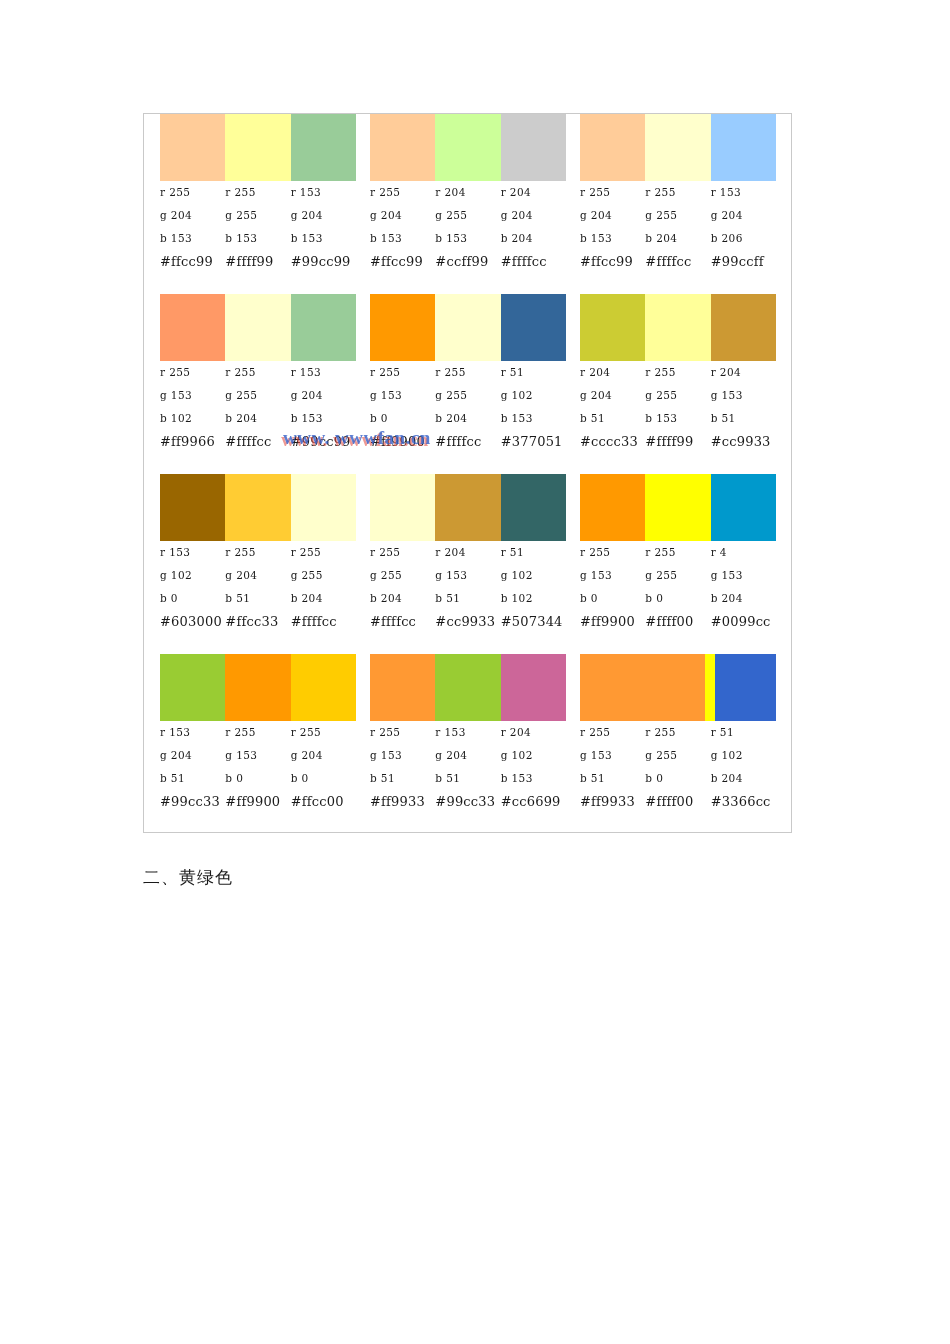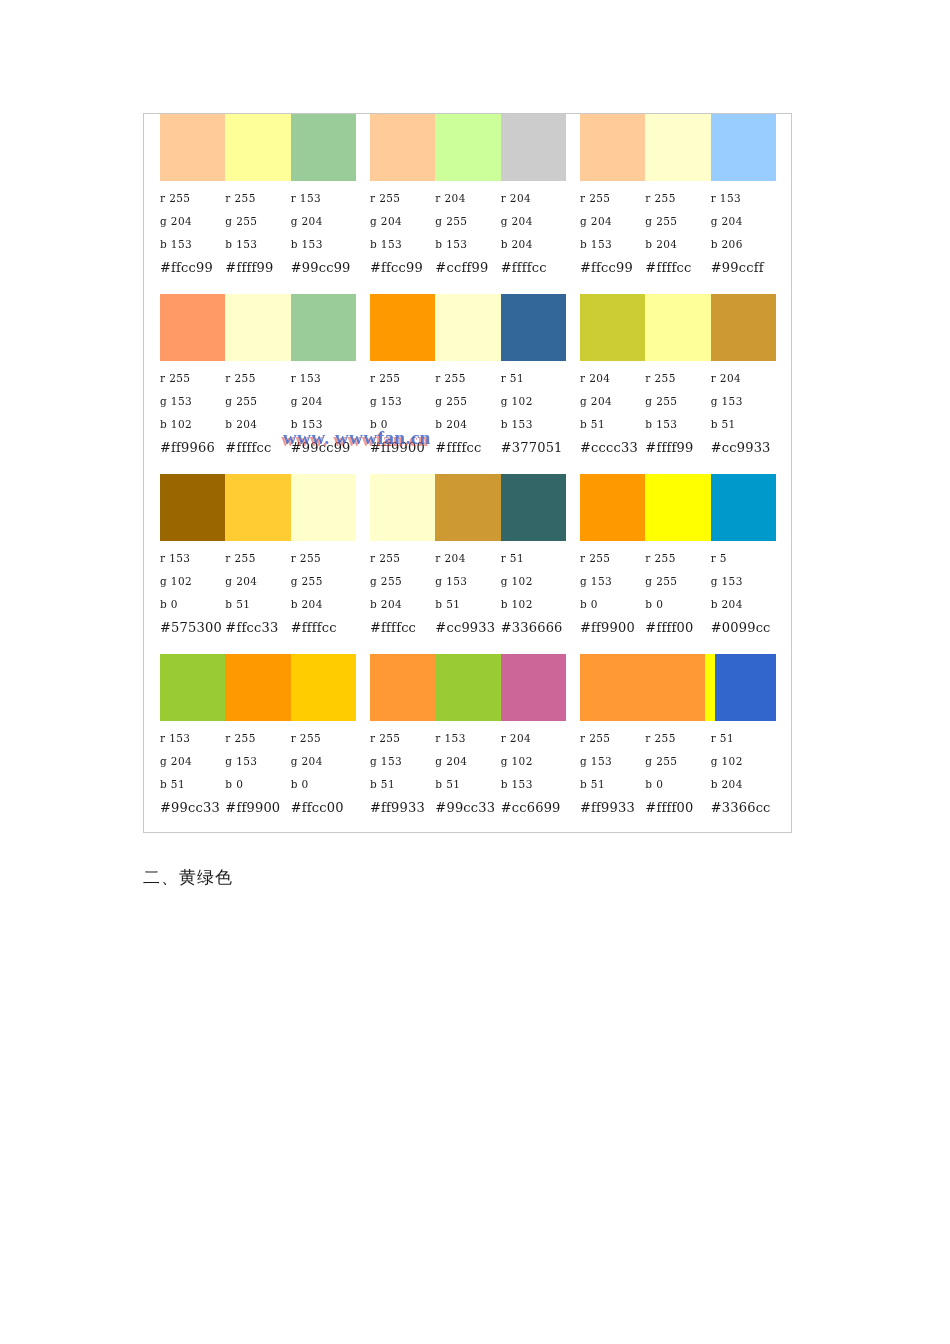--- a/index.html
+++ b/index.html
@@ -51,21 +51,20 @@
     width: 100%;
     overflow: hidden;
   }
   .swatch {
     height: 100%;
   }
 
   .swatch-labels {
     display: flex;
     width: 100%;
-    margin-top: 6px;
   }
   .swatch-label-col {
     width: 33.333%;
     box-sizing: border-box;
   }
   .lab-line {
     font-family: "DejaVu Serif", "Liberation Serif", serif;
     font-size: 10.5px;
     line-height: 23px;
     color: #1a1a1a;
@@ -296,21 +295,21 @@
         <div class="swatch-strip">
           <div class="swatch" style="width: 33.333%; background: rgb(153, 102, 0);"></div>
           <div class="swatch" style="width: 33.333%; background: rgb(255, 204, 51);"></div>
           <div class="swatch" style="width: 33.334%; background: rgb(255, 255, 204);"></div>
         </div>
         <div class="swatch-labels">
           <div class="swatch-label-col">
             <div class="lab-line">r 153</div>
             <div class="lab-line">g 102</div>
             <div class="lab-line">b 0</div>
-            <div class="lab-hex">#575300</div>
+            <div class="lab-hex">#603000</div>
           </div>
           <div class="swatch-label-col">
             <div class="lab-line">r 255</div>
             <div class="lab-line">g 204</div>
             <div class="lab-line">b 51</div>
             <div class="lab-hex">#ffcc33</div>
           </div>
           <div class="swatch-label-col">
             <div class="lab-line">r 255</div>
             <div class="lab-line">g 255</div>
@@ -335,21 +334,21 @@
           <div class="swatch-label-col">
             <div class="lab-line">r 204</div>
             <div class="lab-line">g 153</div>
             <div class="lab-line">b 51</div>
             <div class="lab-hex">#cc9933</div>
           </div>
           <div class="swatch-label-col">
             <div class="lab-line">r 51</div>
             <div class="lab-line">g 102</div>
             <div class="lab-line">b 102</div>
-            <div class="lab-hex">#336666</div>
+            <div class="lab-hex">#507344</div>
           </div>
         </div>
       </div>
       <div class="swatch-group last">
         <div class="swatch-strip">
           <div class="swatch" style="width: 33.333%; background: rgb(255, 153, 0);"></div>
           <div class="swatch" style="width: 33.333%; background: rgb(255, 255, 0);"></div>
           <div class="swatch" style="width: 33.334%; background: rgb(0, 153, 204);"></div>
         </div>
         <div class="swatch-labels">
@@ -359,21 +358,21 @@
             <div class="lab-line">b 0</div>
             <div class="lab-hex">#ff9900</div>
           </div>
           <div class="swatch-label-col">
             <div class="lab-line">r 255</div>
             <div class="lab-line">g 255</div>
             <div class="lab-line">b 0</div>
             <div class="lab-hex">#ffff00</div>
           </div>
           <div class="swatch-label-col">
-            <div class="lab-line">r 5</div>
+            <div class="lab-line">r 4</div>
             <div class="lab-line">g 153</div>
             <div class="lab-line">b 204</div>
             <div class="lab-hex">#0099cc</div>
           </div>
         </div>
       </div>
     </div>
     <div class="palette-row">
       <div class="swatch-group">
         <div class="swatch-strip">

